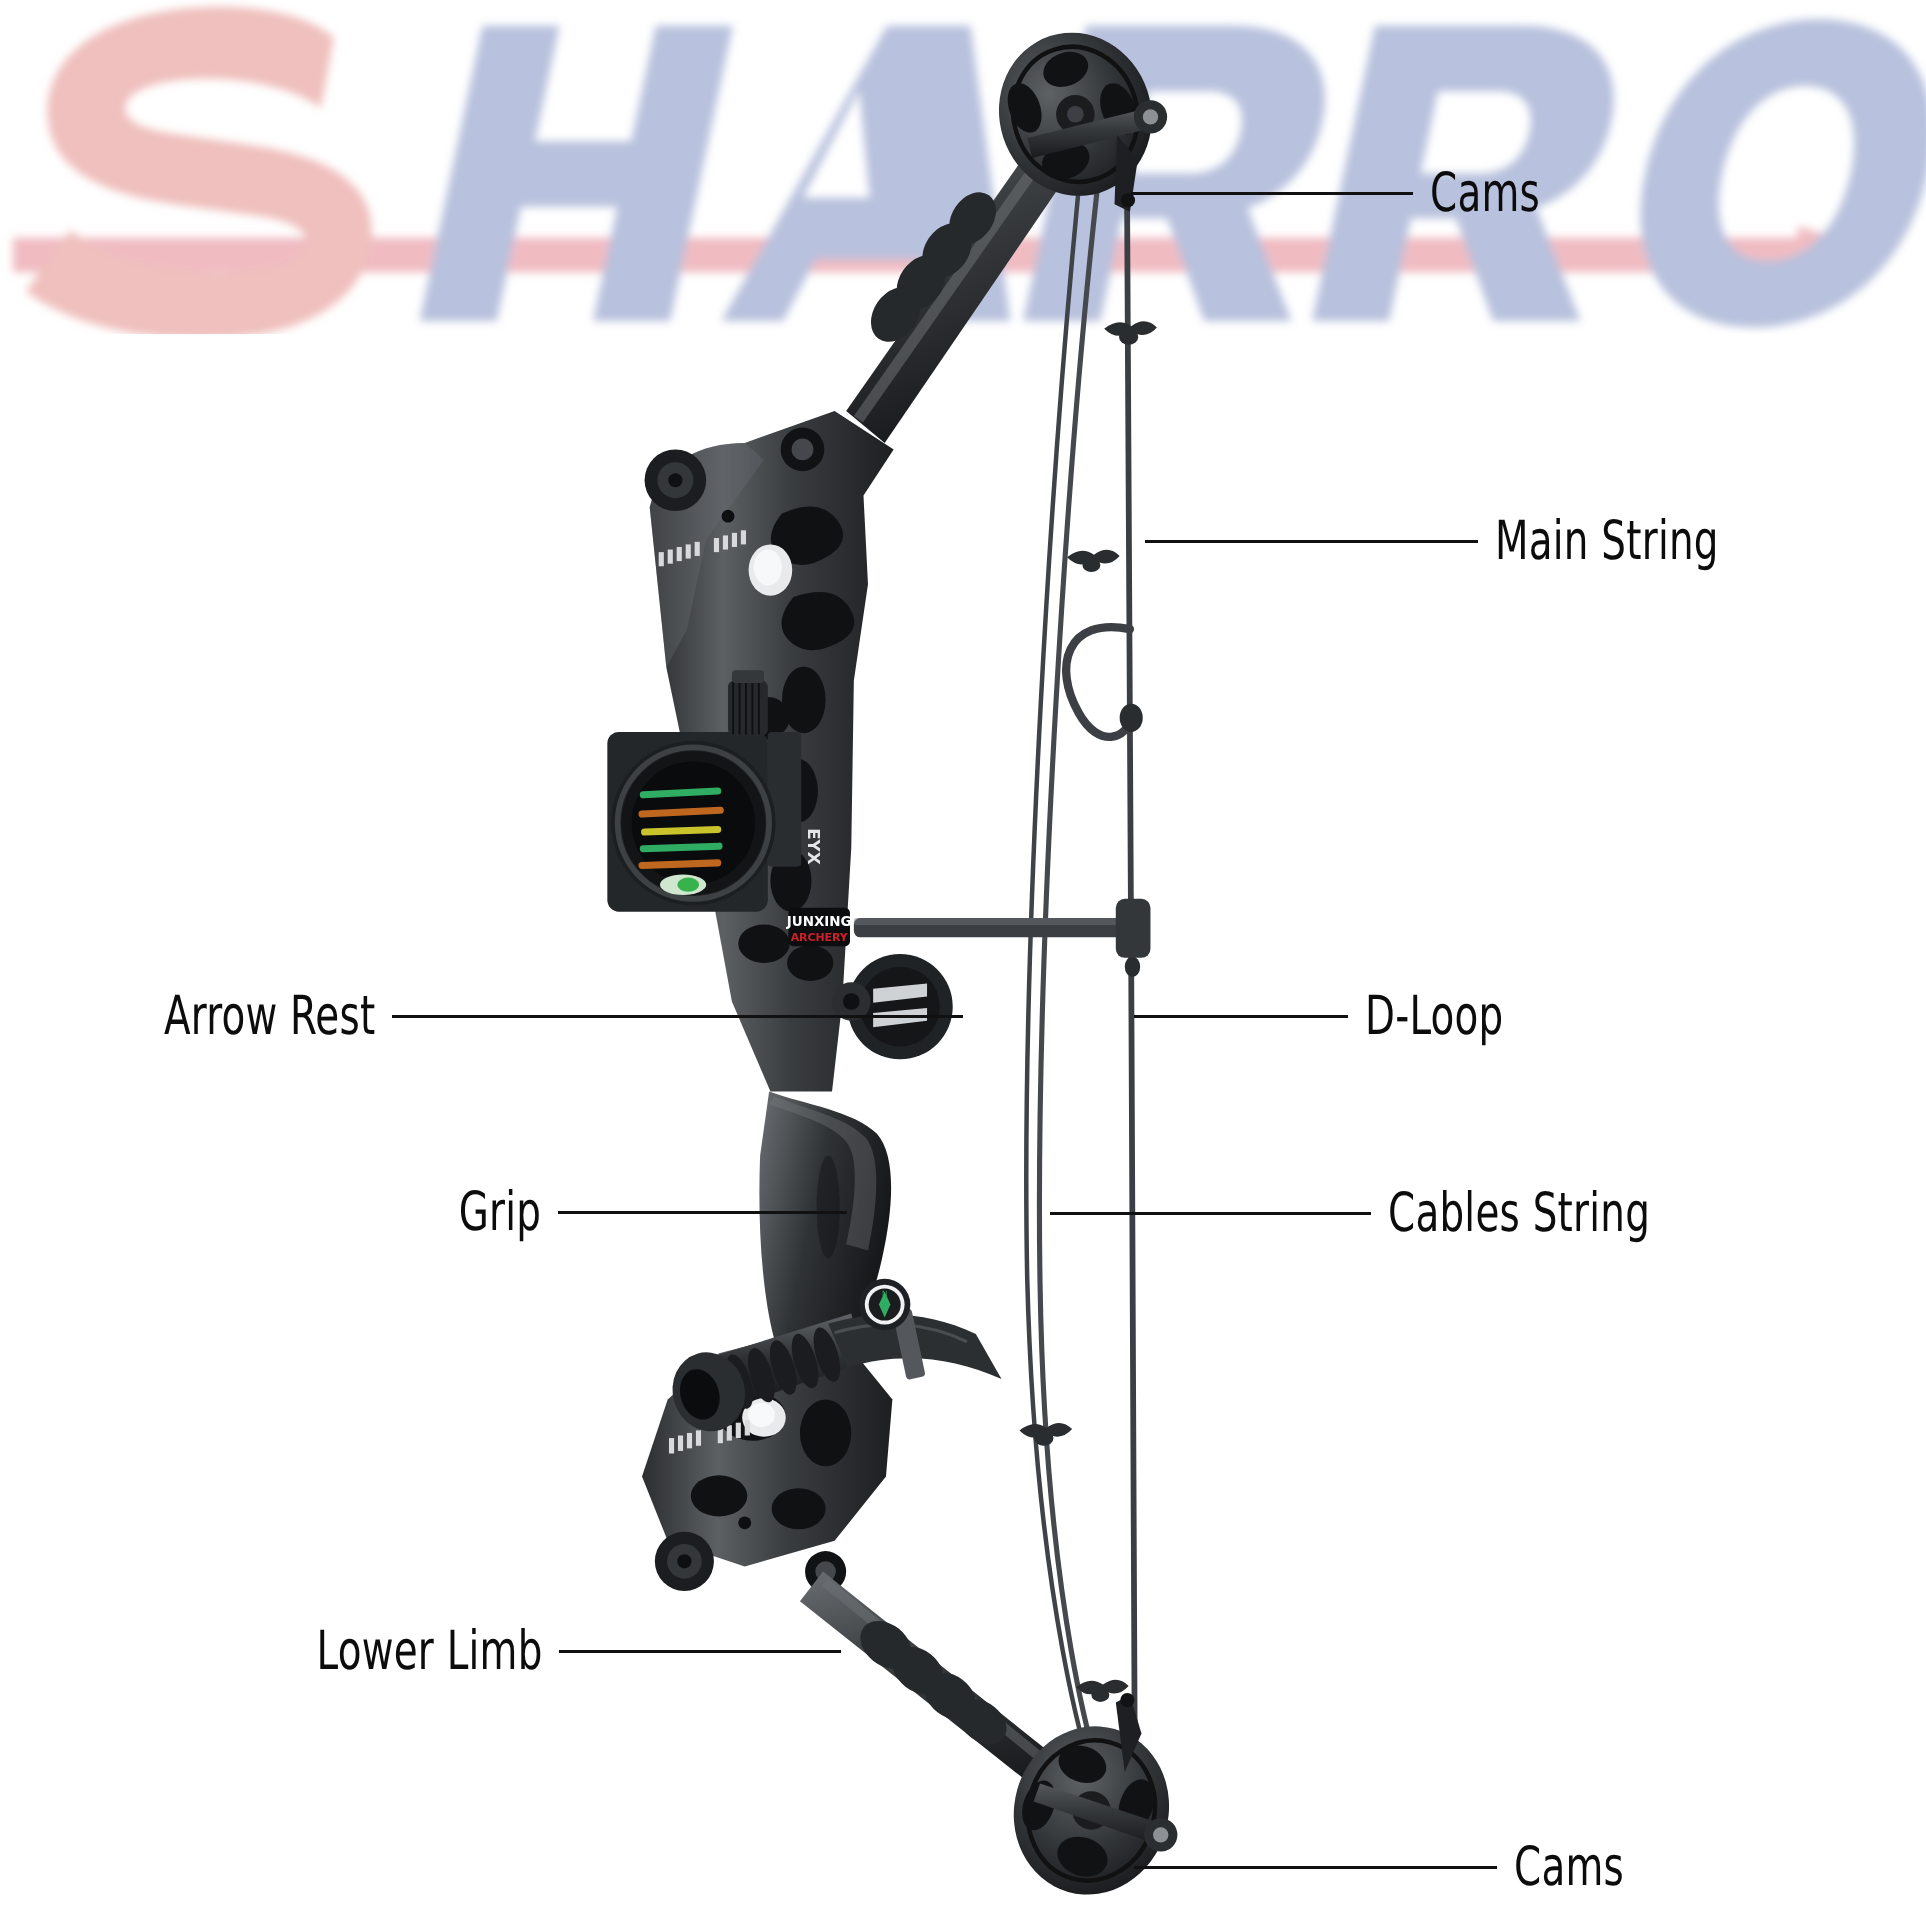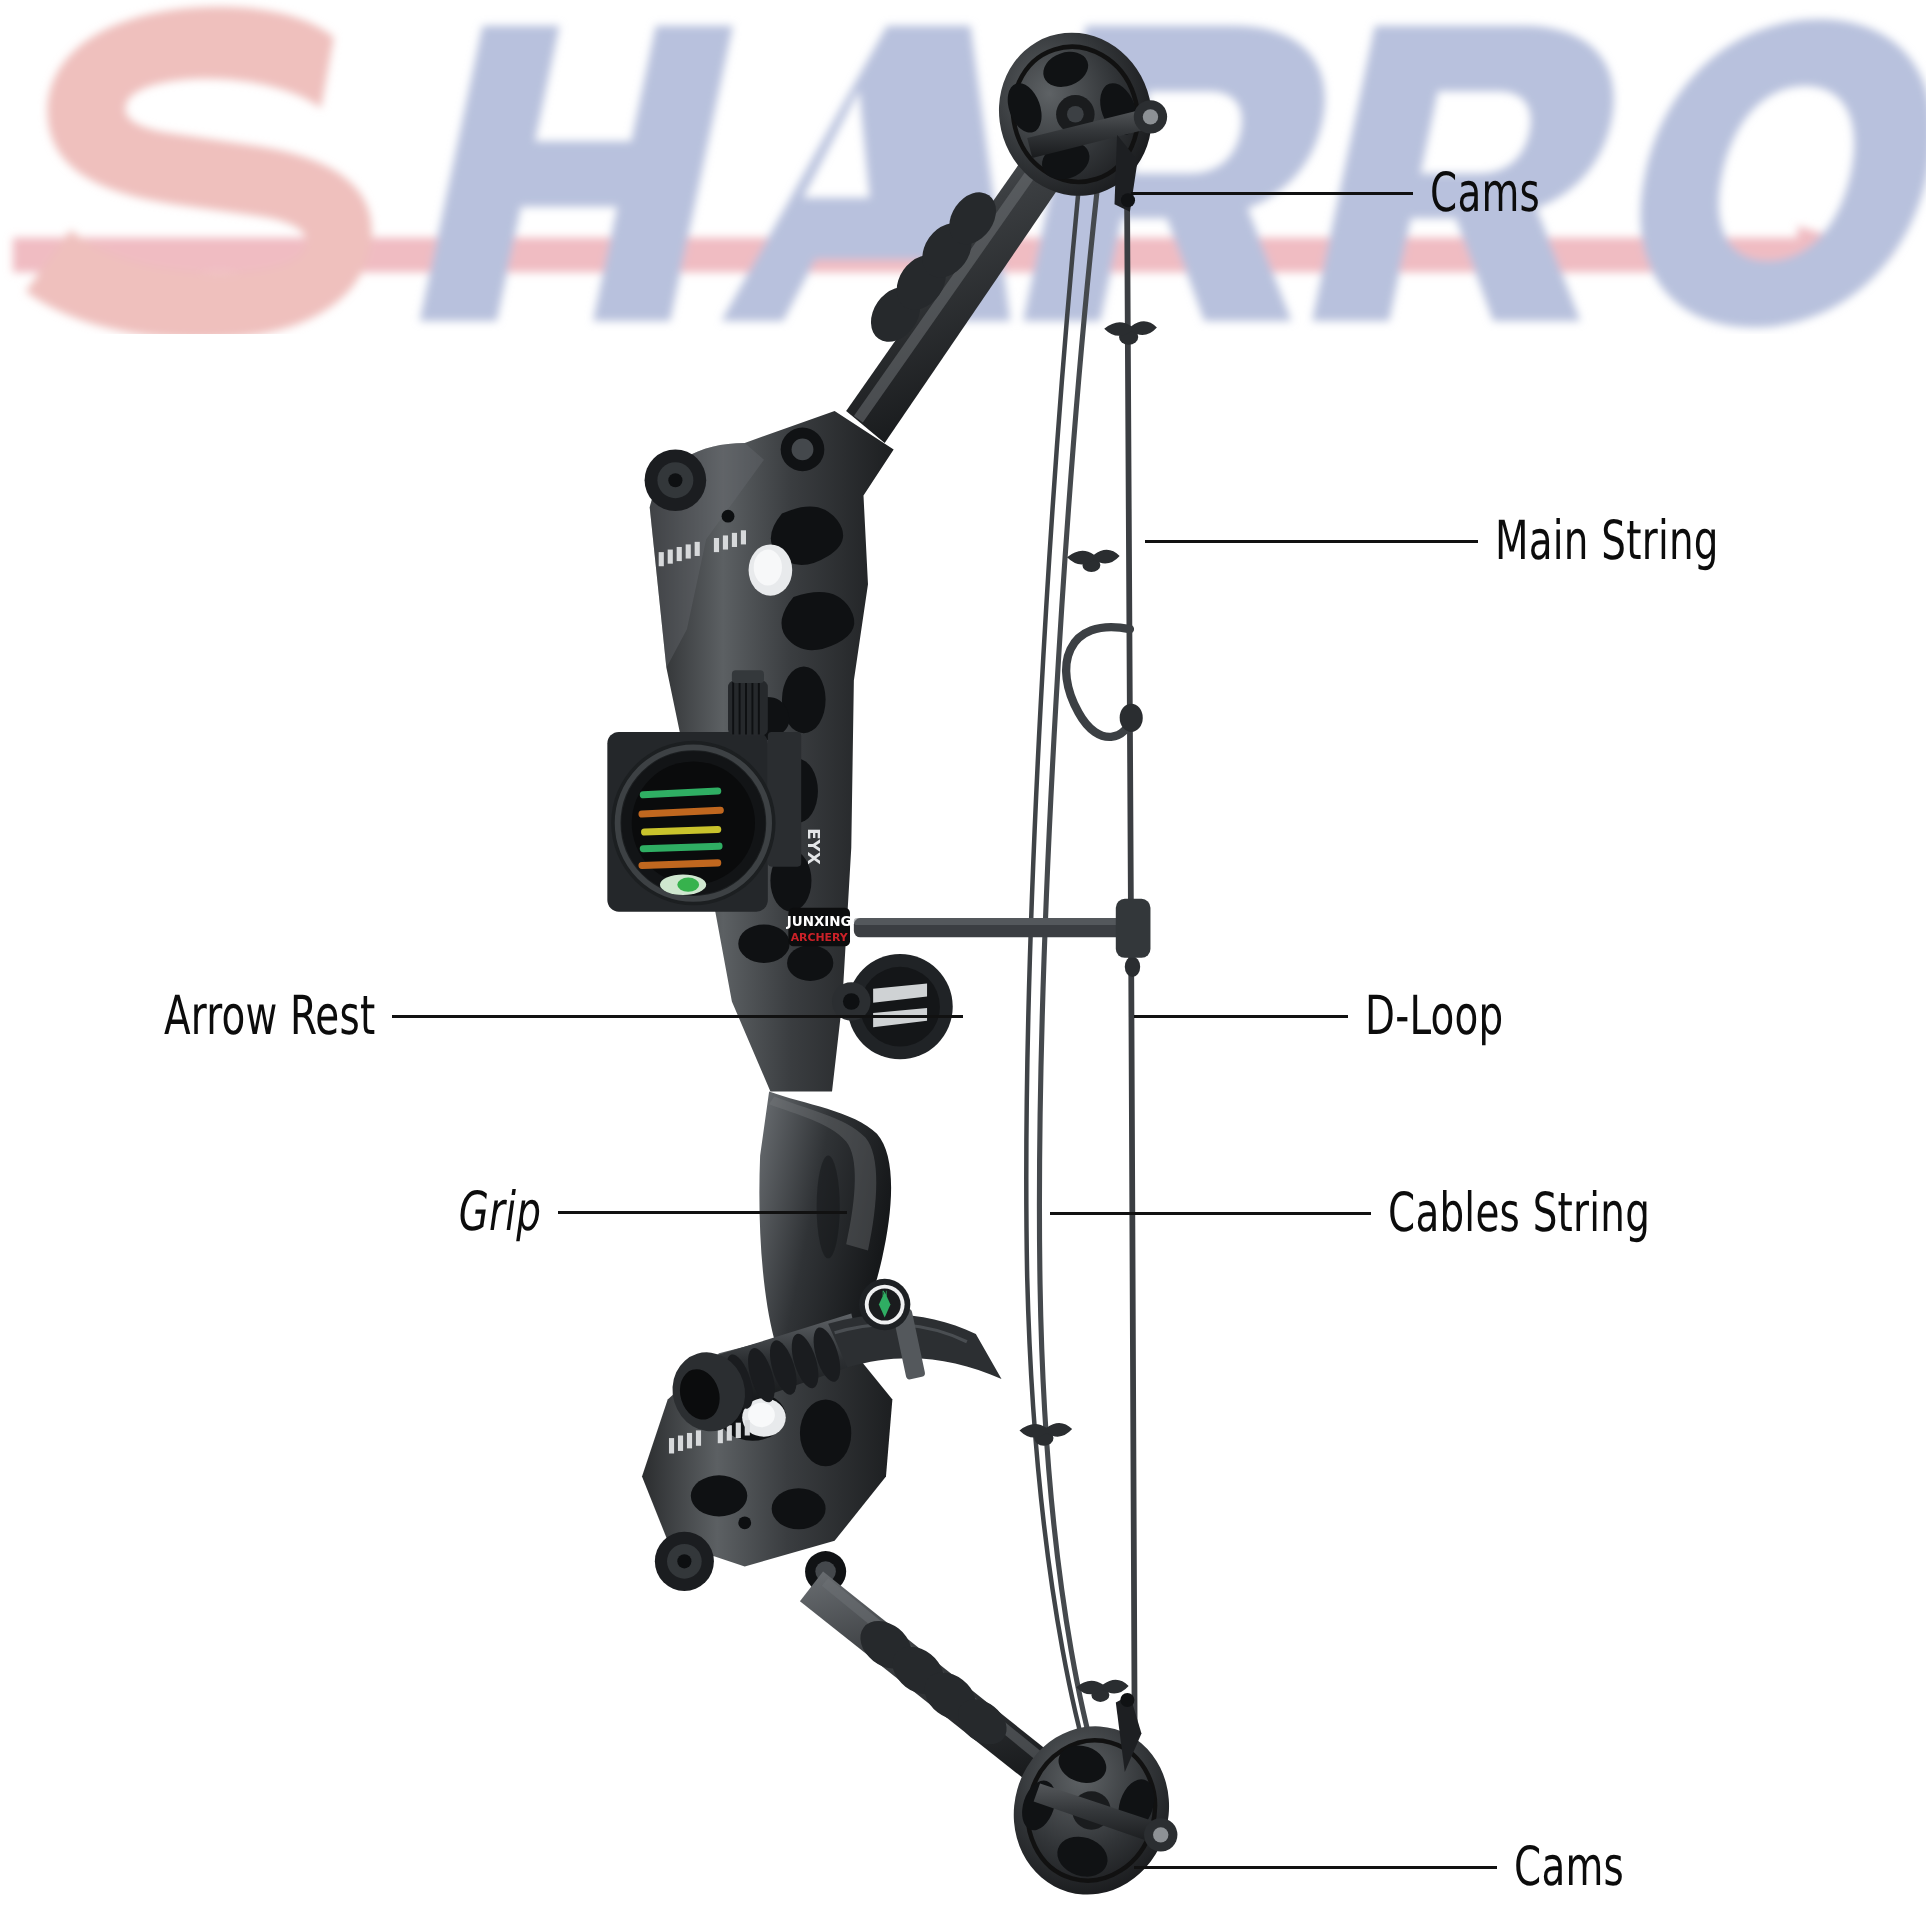--- a/index.html
+++ b/index.html
@@ -35,21 +35,21 @@
   
   .c-cams-top   {left:1131px; top:166px;}
   .c-mainstring {left:1145px; top:514px;}
   .c-peep       {left:1134px; top:726px;}
   .c-dloop      {left:1134px; top:989px;}
   .c-cables     {left:1050px; top:1186px;}
   .c-cams-bot   {left:1134px; top:1840px;}
 
   .c-upper      {right:1085px; top:392px;}
   .c-arrowrest  {right:963px; top:989px;}
-  .c-grip       {right:1079px; top:1185px;font-style:italic;}
+  .c-grip       {right:1079px; top:1185px;}
   .c-lower      {right:1085px; top:1624px;}
 </style>
 </head>
 <body>
 
 <div id="stage">
 
   <div id="watermark">
     <svg viewBox="0 0 3000 520" xmlns="http://www.w3.org/2000/svg">
       <defs>
@@ -468,15 +468,20 @@
     <div class="gapL"></div>
     <div class="leader" style="width:571px"></div>
   </div>
 
   <div class="callout left c-grip">
     <div class="lbl">Grip</div>
     <div class="gapL"></div>
     <div class="leader" style="width:289px"></div>
   </div>
 
+  <div class="callout left c-lower">
+    <div class="lbl">Lower Limb</div>
+    <div class="gapL"></div>
+    <div class="leader" style="width:282px"></div>
+  </div>
 
 </div>
 
 
 </body></html>

